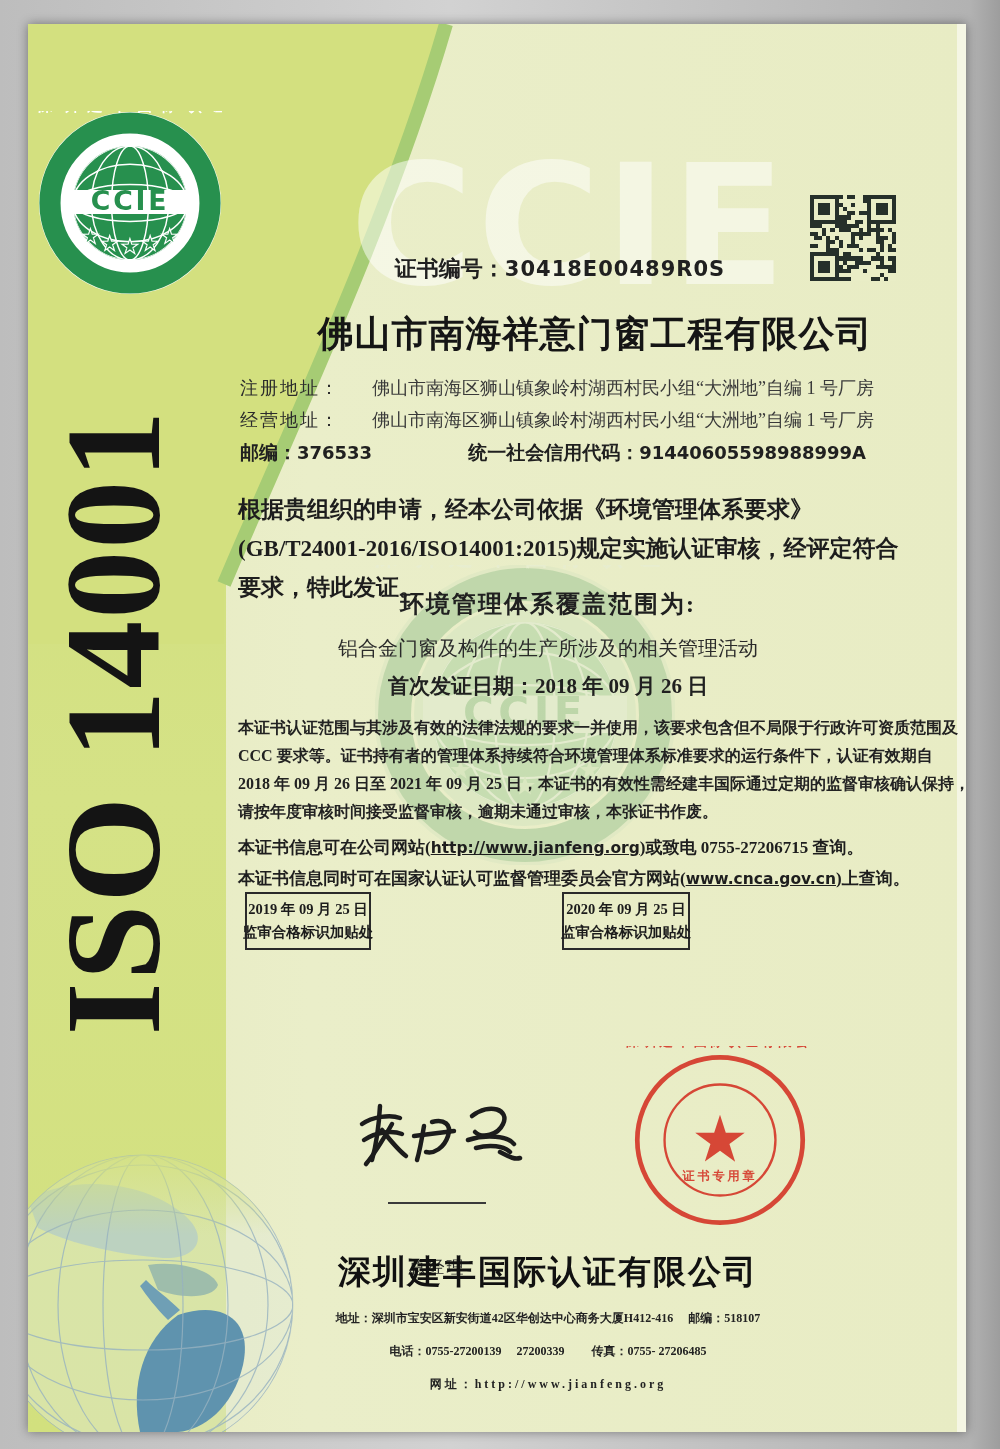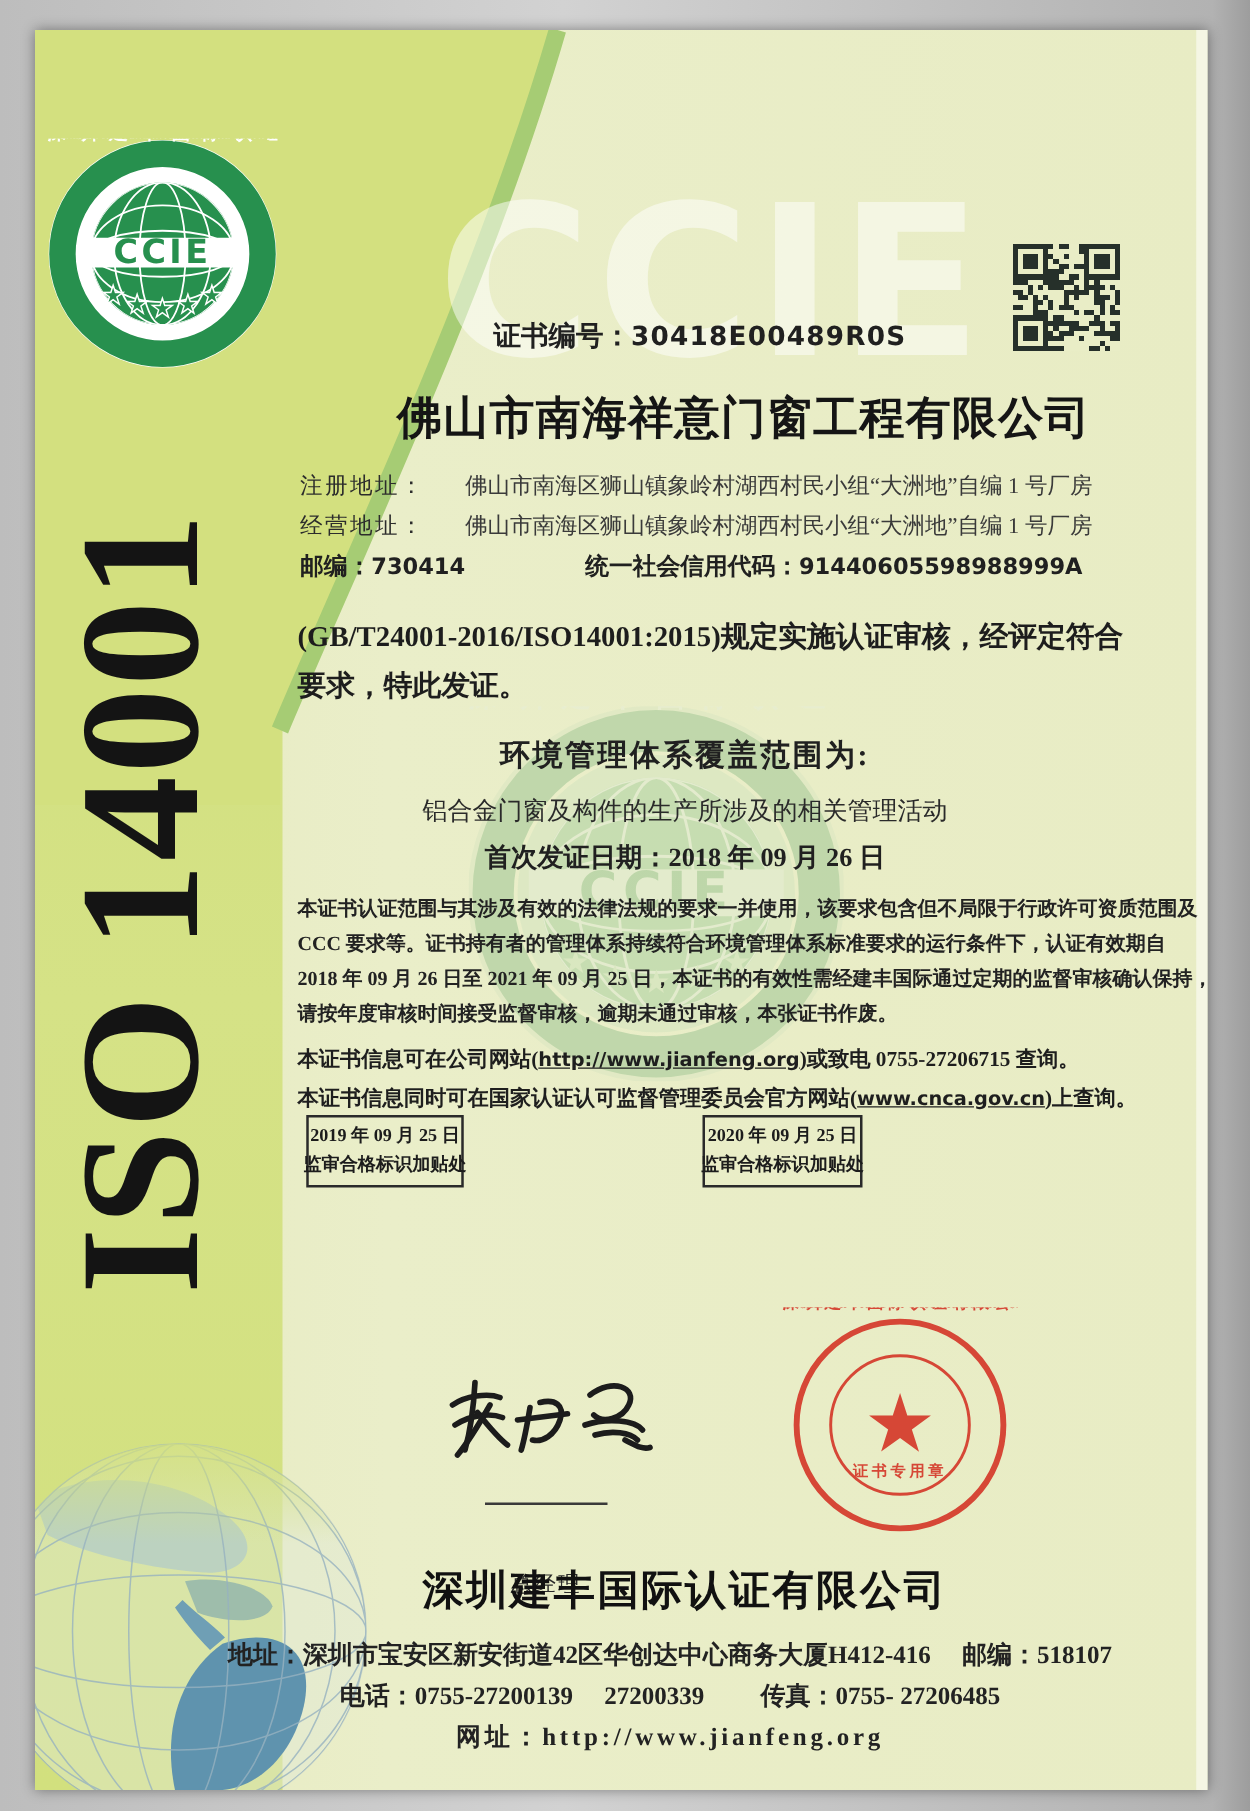--- a/index.html
+++ b/index.html
@@ -58,21 +58,21 @@
              font-size:14.5px;font-weight:700;line-height:23px;white-space:nowrap;color:#1c1c1c;}
   .box-1{left:217px;width:122px;}
   .box-2{left:534px;width:124px;}
   .sig-svg{position:absolute;left:322px;top:1070px;}
   .sig-line{position:absolute;left:360px;top:1178px;width:98px;height:2px;background:#3a3a3a;}
   .sig-title{position:absolute;left:360px;top:1232px;width:98px;text-align:center;
              font-size:17px;color:#2b2b2b;letter-spacing:2px;}
   .seal-svg{position:absolute;left:598px;top:1022px;z-index:4;mix-blend-mode:multiply;opacity:.93;}
   .issuer-name{position:absolute;left:200px;top:1226px;width:640px;text-align:center;
                font-size:33px;font-weight:700;letter-spacing:2px;color:#111;white-space:nowrap;}
-  .issuer-line{position:absolute;left:88px;width:840px;text-align:center;font-size:20px;
+  .issuer-line{position:absolute;left:100px;width:840px;text-align:center;font-size:12px;
                font-weight:700;color:#222;white-space:nowrap;}
   .issuer-web{letter-spacing:3px;}
 </style>
 </head>
 <body>
 
 <div class="page">
   <div class="sheet">
 
     <div class="band"></div>
@@ -340,24 +340,25 @@
       <div class="company">佛山市南海祥意门窗工程有限公司</div>
 
       <div class="addr-row" style="top:352px">
         <span class="lbl">注册地址：</span><span class="val">佛山市南海区狮山镇象岭村湖西村民小组“大洲地”自编 1 号厂房</span>
       </div>
       <div class="addr-row" style="top:384px">
         <span class="lbl">经营地址：</span><span class="val">佛山市南海区狮山镇象岭村湖西村民小组“大洲地”自编 1 号厂房</span>
       </div>
 
       <div class="zip-row">
-        <span>邮编：</span><span class="num">730414</span><span class="credit">统一社会信用代码：</span><span class="num">91440605598988999A</span>
+        <span>邮编：</span><span class="num">376533</span><span class="credit">统一社会信用代码：</span><span class="num">91440605598988999A</span>
       </div>
 
       <div class="para">
+        <div>根据贵组织的申请，经本公司依据《环境管理体系要求》</div>
         <div>(GB/T24001-2016/ISO14001:2015)规定实施认证审核，经评定符合</div>
         <div>要求，特此发证。</div>
       </div>
 
       <div class="scope-head">环境管理体系覆盖范围为:</div>
       <div class="scope-txt">铝合金门窗及构件的生产所涉及的相关管理活动</div>
       <div class="first-issue">首次发证日期：2018 年 09 月 26 日</div>
 
       <div class="fineprint">
         <div>本证书认证范围与其涉及有效的法律法规的要求一并使用，该要求包含但不局限于行政许可资质范围及</div>

